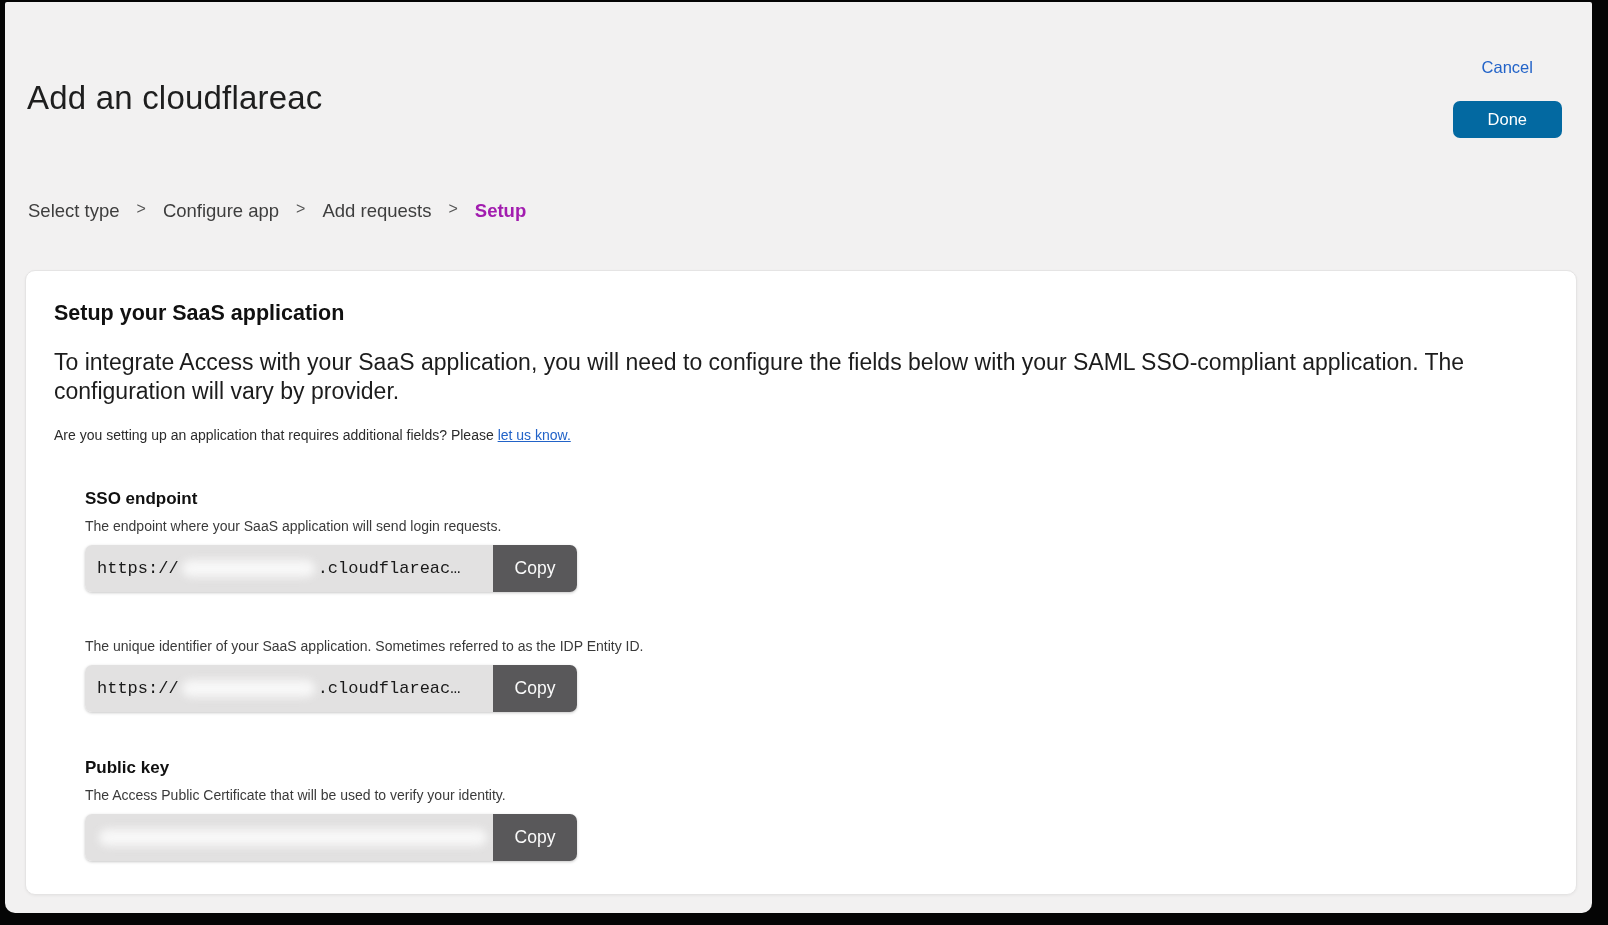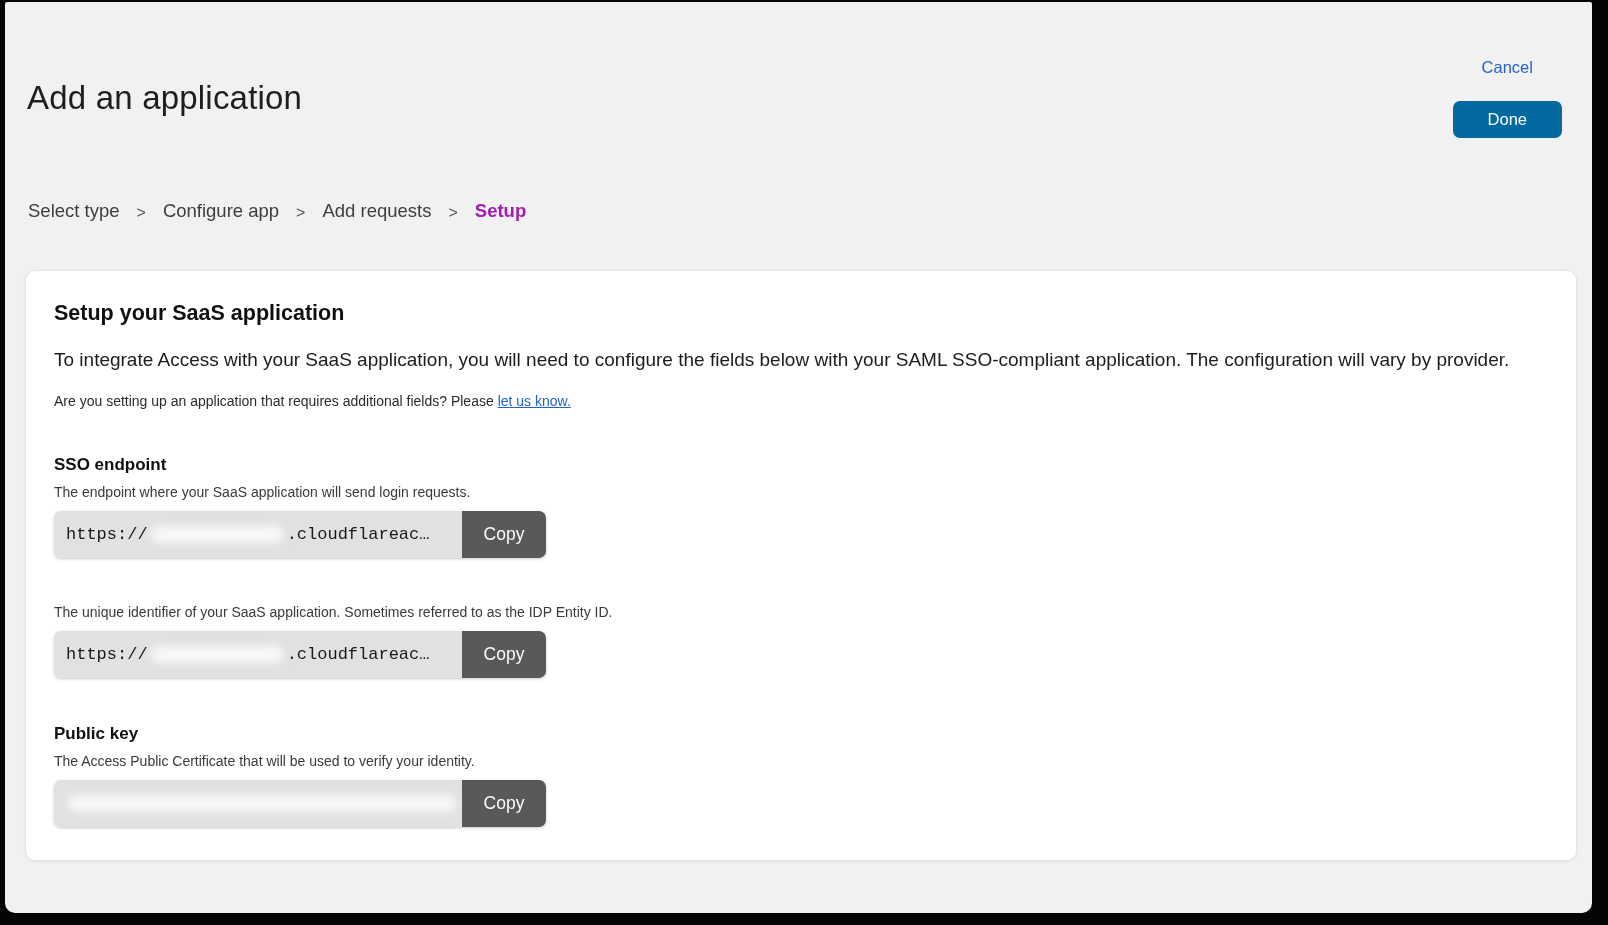--- a/index.html
+++ b/index.html
@@ -44,21 +44,21 @@
     font-family: "Liberation Sans", sans-serif;
     border: none;
     border-radius: 7px;
     padding: 0 35px;
     height: 37px;
     cursor: pointer;
   }
   
   .breadcrumb {
     display: flex;
-    align-items: flex-end;
+    align-items: flex-start;
     gap: 17px;
     margin: 62px 0 0 23px;
     font-size: 18.5px;
     color: #3e3e3e;
   }
   .crumb { cursor: pointer; }
   .crumb.active { font-weight: bold; color: #a21caf; cursor: default; }
   .crumb-sep { color: #555; font-size: 16px; }
   
   .card {
@@ -69,36 +69,36 @@
     box-shadow: 0 1px 3px rgba(0,0,0,0.05);
     padding: 30px 48px 33px 28px;
   }
   .card-heading {
     font-size: 21.5px;
     font-weight: bold;
     color: #101010;
   }
   .card-intro {
     margin-top: 22px;
-    font-size: 19px;
+    font-size: 23px;
     color: #1c1c1c;
     line-height: 1.25;
   }
   .card-note {
     margin-top: 21px;
     font-size: 14px;
     color: #2b2b2b;
   }
   .note-link {
     color: #2263c8;
     text-decoration: underline;
     cursor: pointer;
   }
   
-  .field { margin-top: 46px; }
+  .field { margin-top: 46px; margin-left: 31px; }
   .field-label {
     font-size: 17px;
     font-weight: bold;
     color: #101010;
   }
   .field-desc {
     margin-top: 9px;
     font-size: 14px;
     color: #3a3a3a;
   }
@@ -145,21 +145,21 @@
     justify-content: center;
     cursor: pointer;
   }
 </style>
 </head>
 <body>
 
 <div class="screen">
 
   <div class="header">
-    <h1 class="page-title">Add an application</h1>
+    <h1 class="page-title">Add an cloudflareac</h1>
     <div class="header-actions">
       <a class="cancel-link">Cancel</a>
       <button class="done-btn">Done</button>
     </div>
   </div>
 
   <nav class="breadcrumb">
     <span class="crumb">Select type</span>
     <span class="crumb-sep">&gt;</span>
     <span class="crumb">Configure app</span>

